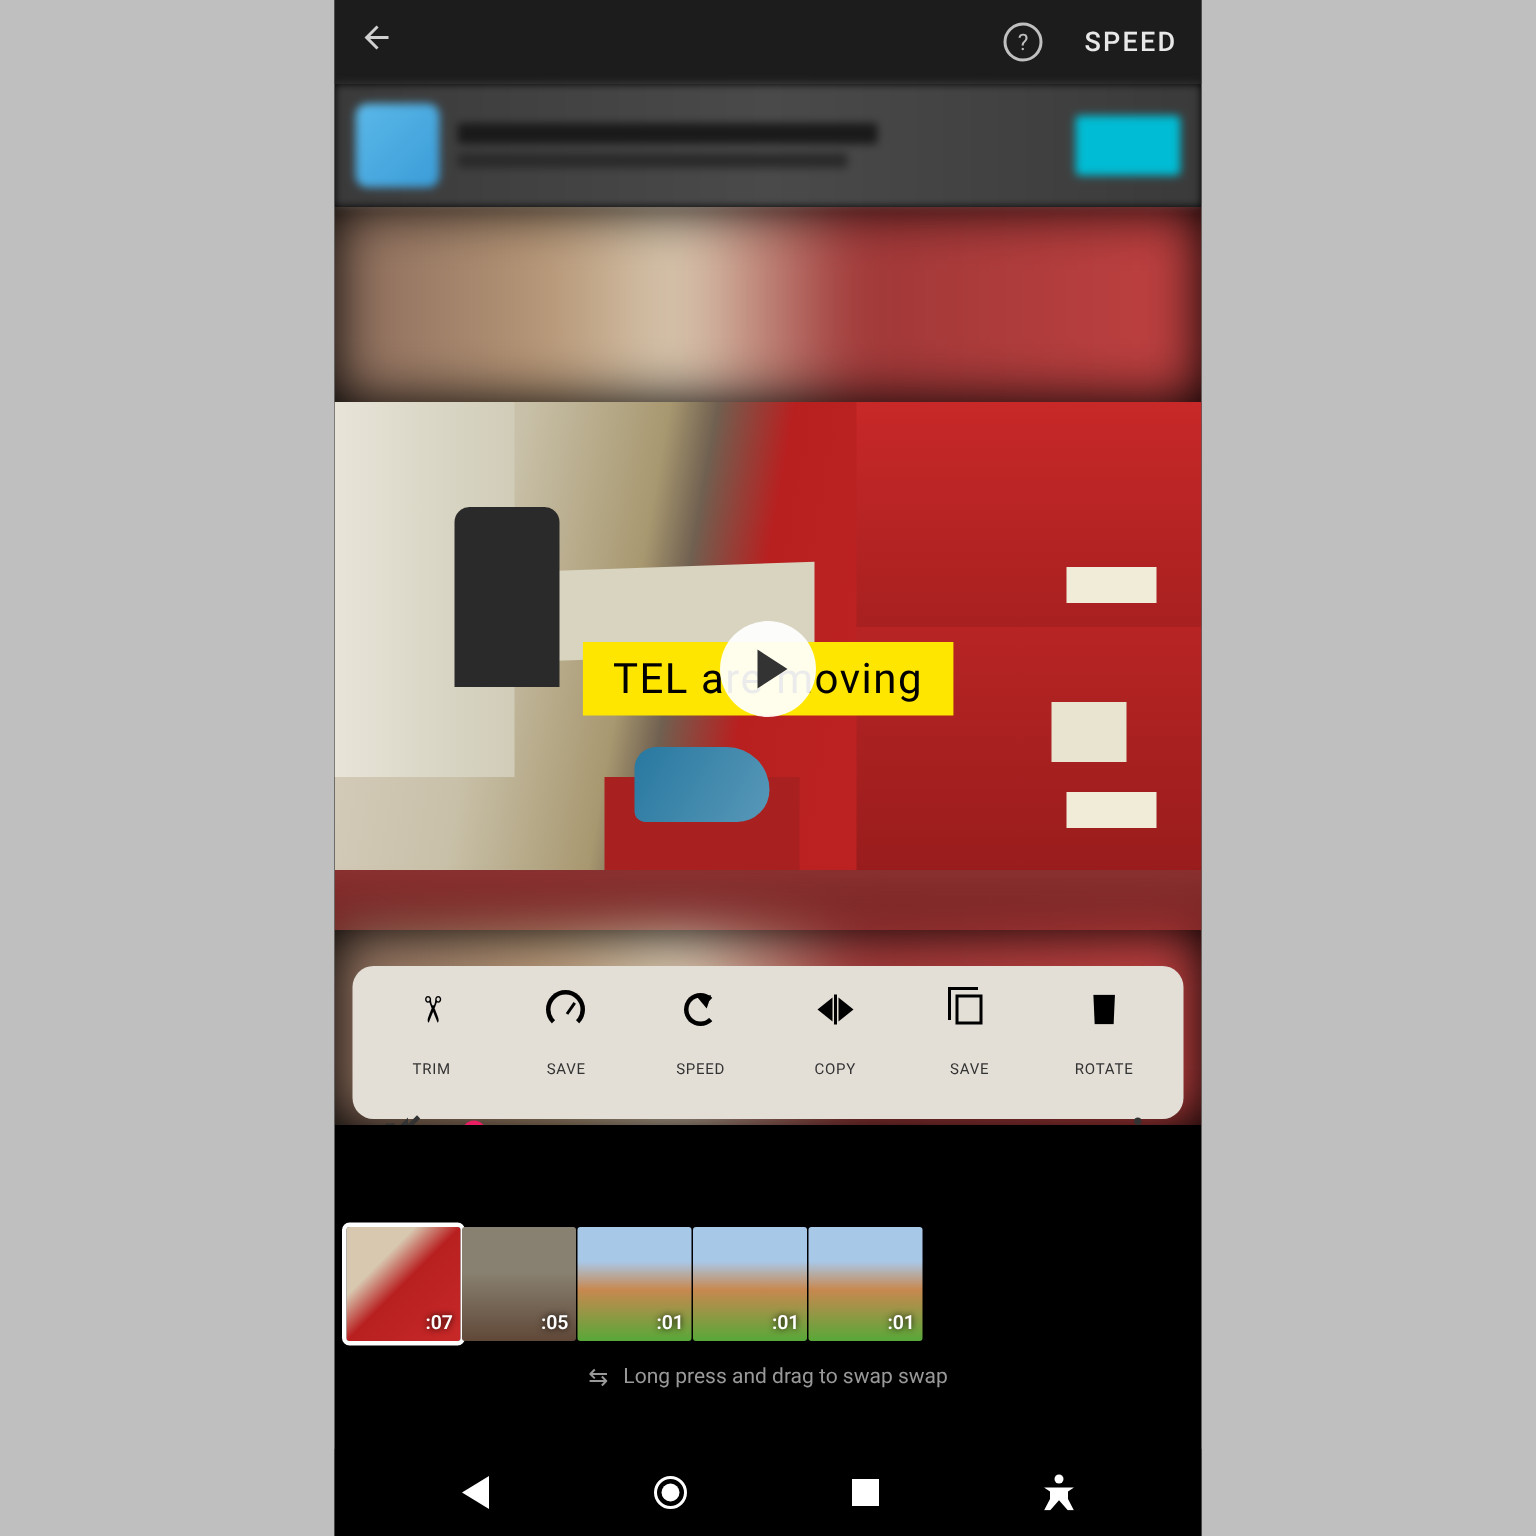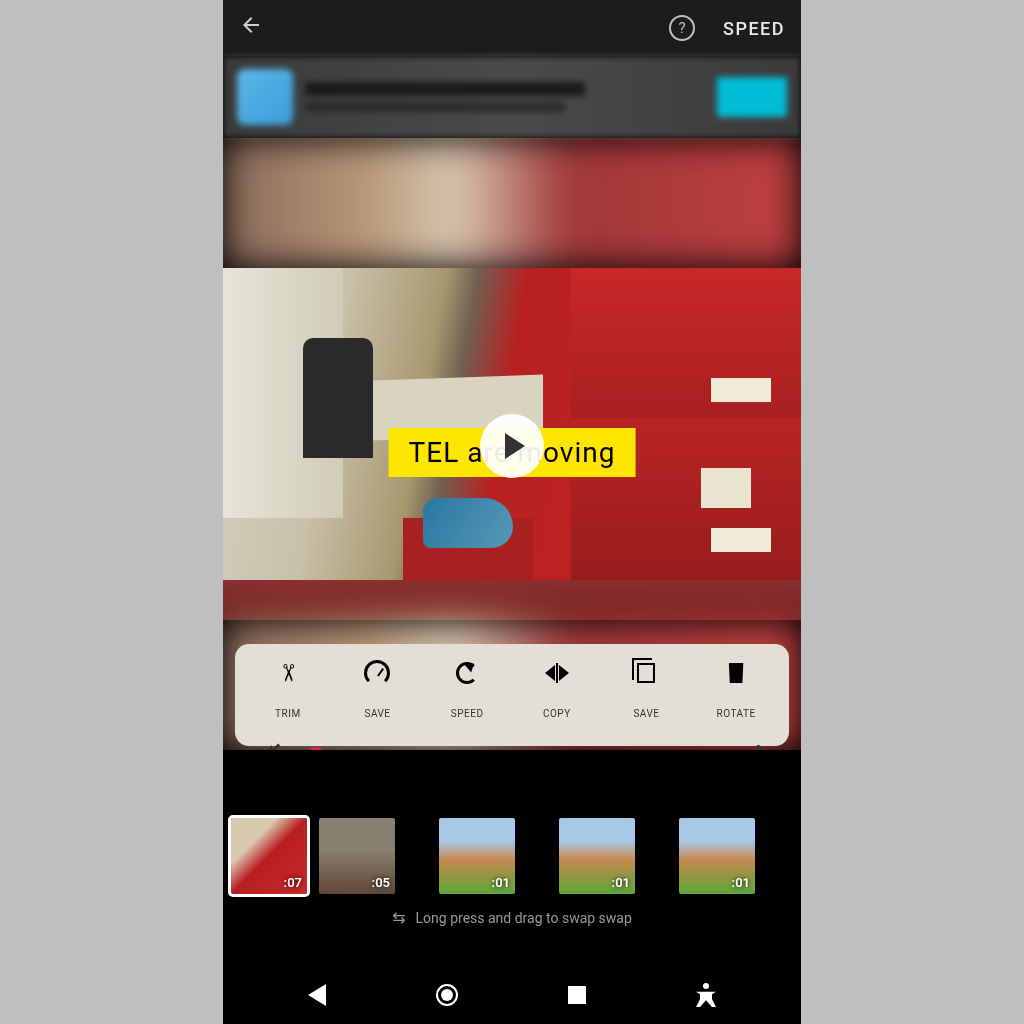--- a/index.html
+++ b/index.html
@@ -200,21 +200,21 @@
   padding: 0 6px;
 }
 .more-dots span { width: 5px; height: 5px; background: #333; border-radius: 50%; }
 .clips-area {
   position: absolute;
   top: 818px; left: 0; right: 0;
   padding: 0 8px;
 }
 .clips-row {
   display: flex;
-  gap: 12px;
+  gap: 1px;
 }
 .clip {
   position: relative;
   width: 76px; height: 76px;
   background: #555;
   border-radius: 2px;
   overflow: hidden;
 }
 .clip.selected { outline: 3px solid #fff; }
 .clip-dur {
@@ -222,21 +222,21 @@
   right: 5px; bottom: 4px;
   color: #fff;
   font-size: 13px;
   font-weight: 600;
   text-shadow: 0 0 4px #000;
 }
 .c1 { background: linear-gradient(135deg, #d8c8b0 30%, #b82020 50%, #c82828 100%); }
 .c2 { background: linear-gradient(180deg, #888070 40%, #604838 100%); }
 .c3 { background: linear-gradient(180deg, #5898d8 35%, #308848 60%, #a85838 100%); }
 .c4 { background: linear-gradient(180deg, #d0d8e0 40%, #689858 70%, #788068 100%); }
-.c5, .c6, .c7 { background: linear-gradient(180deg, #a8c8e8 30%, #c88850 55%, #58a838 100%); margin-left: 32px; }
+.c5, .c6, .c7 { background: linear-gradient(180deg, #a8c8e8 30%, #c88850 55%, #58a838 100%); }
 .hint-row {
   display: flex; align-items: center; justify-content: center;
   gap: 10px;
   margin-top: 14px;
   color: #999;
   font-size: 14px;
 }
 .swap-icon { font-size: 16px; }
 .navbar {
   position: absolute;

